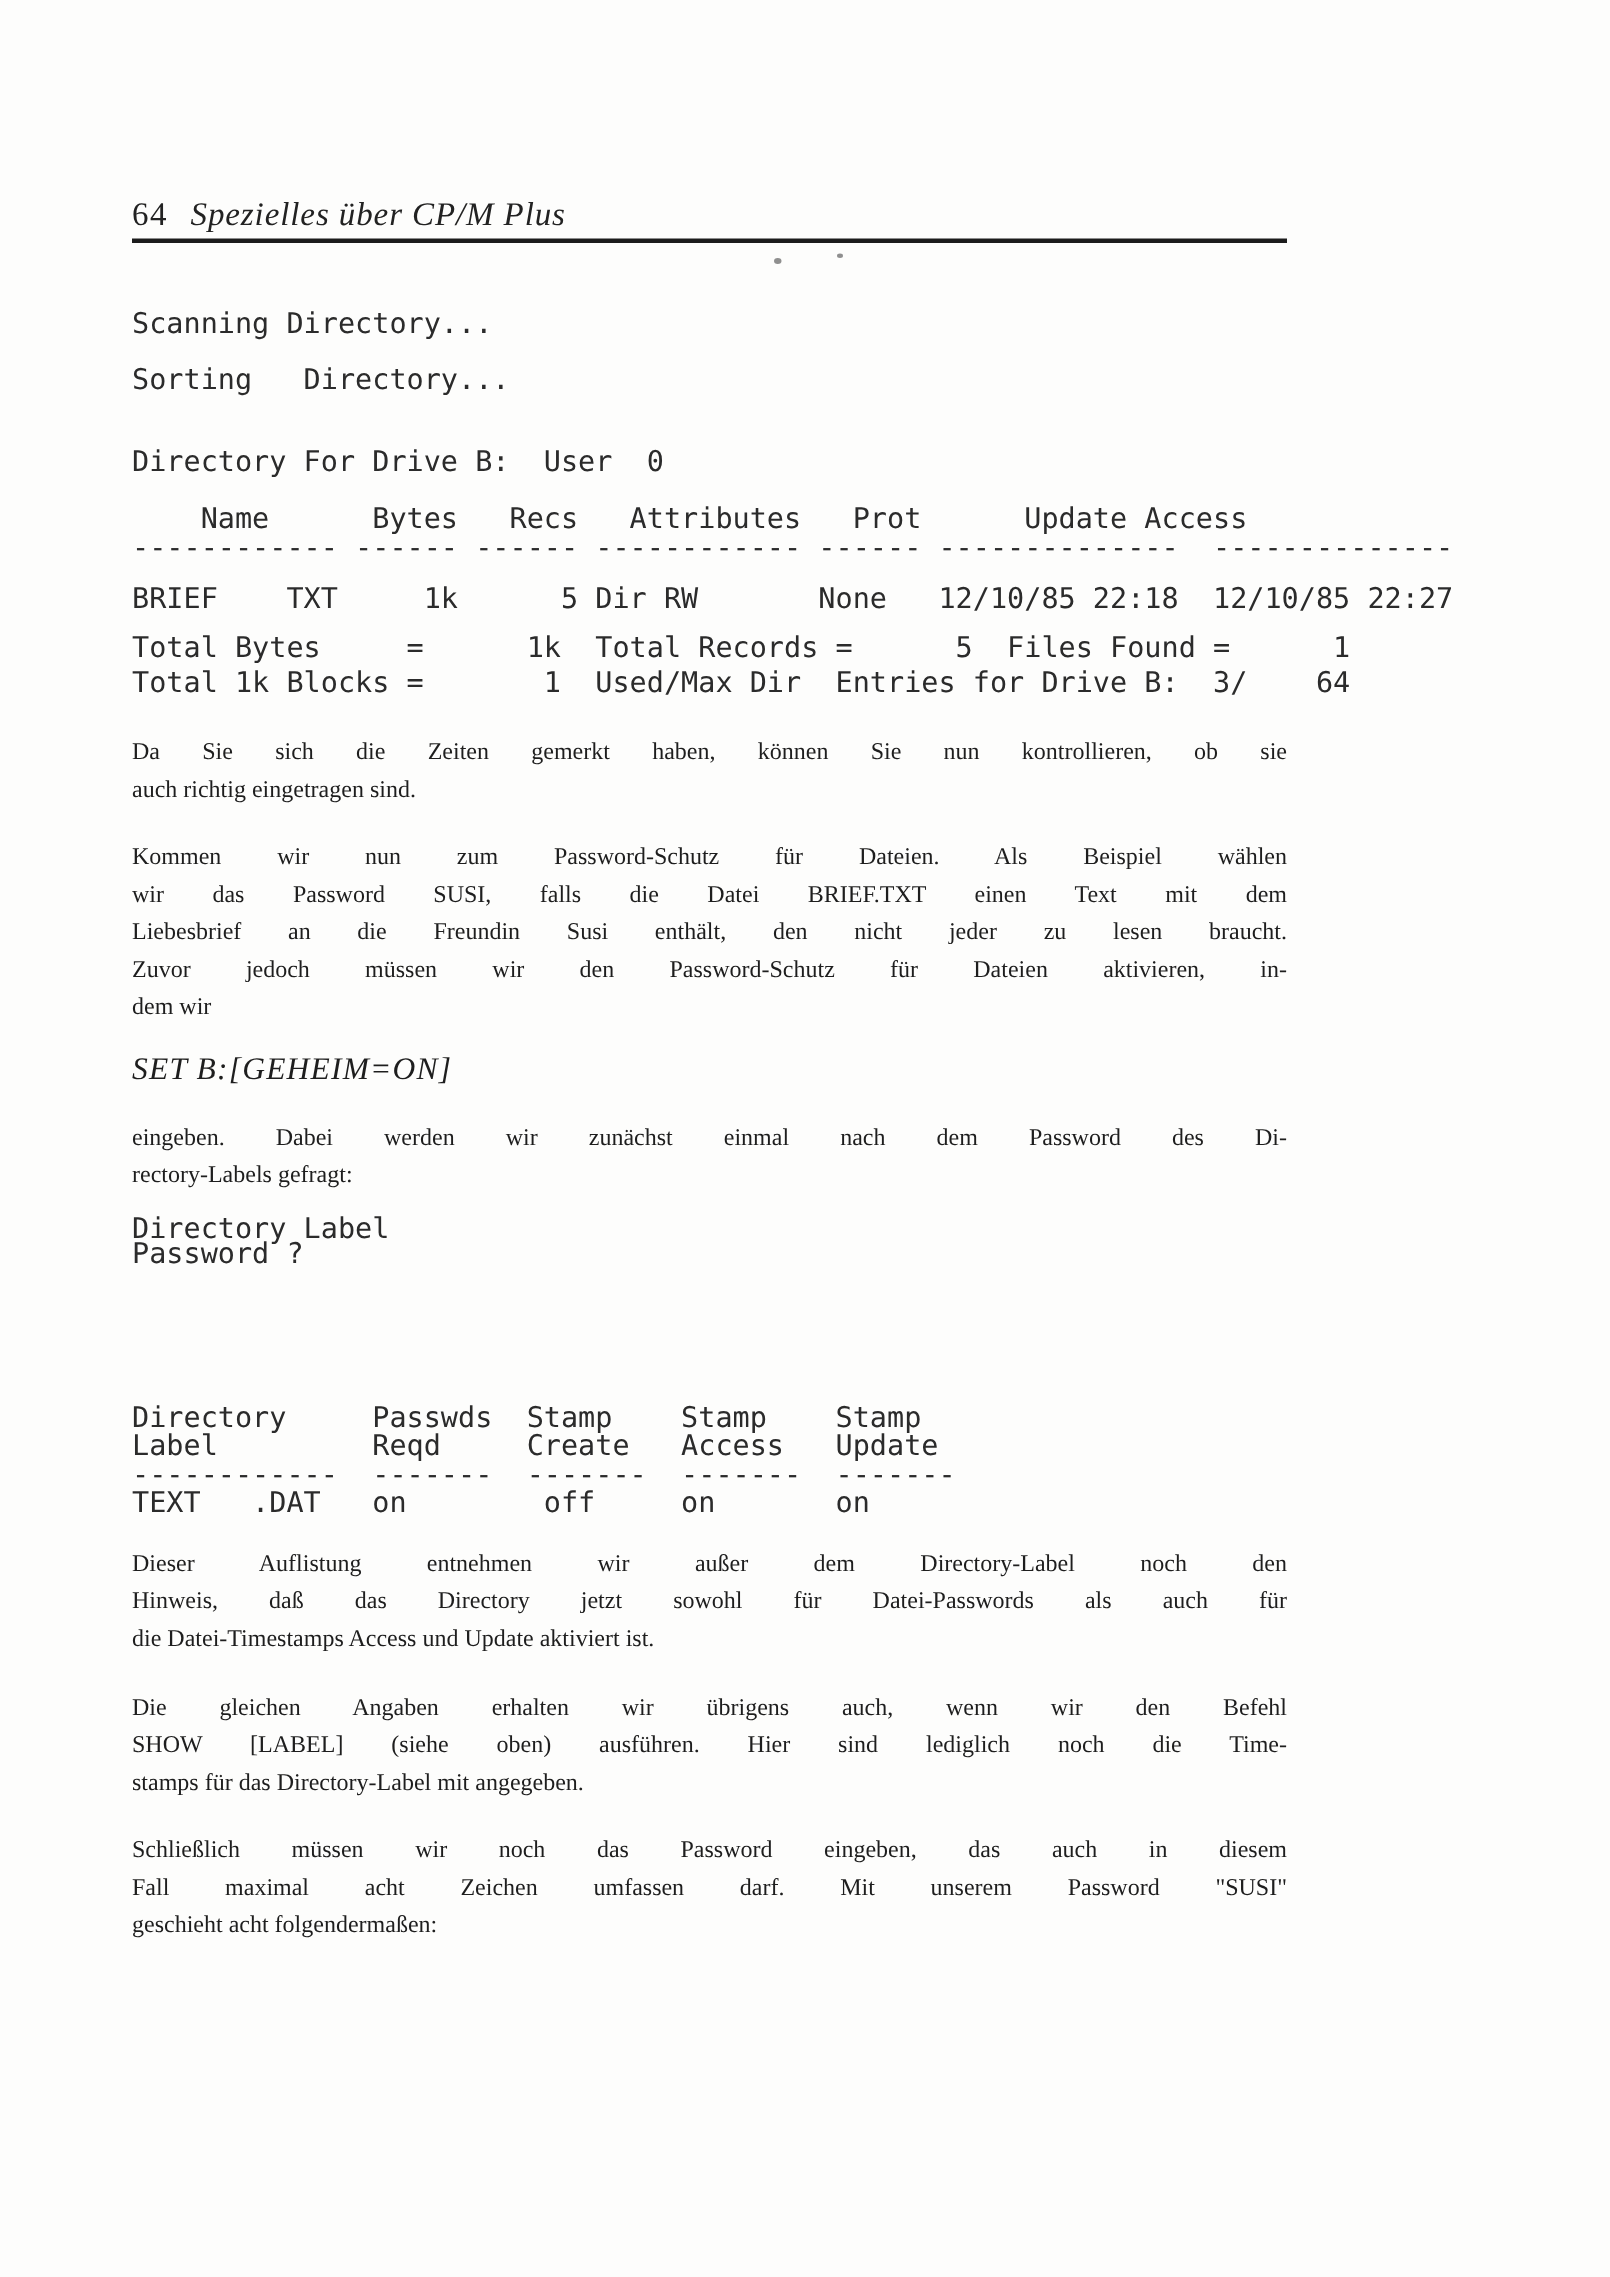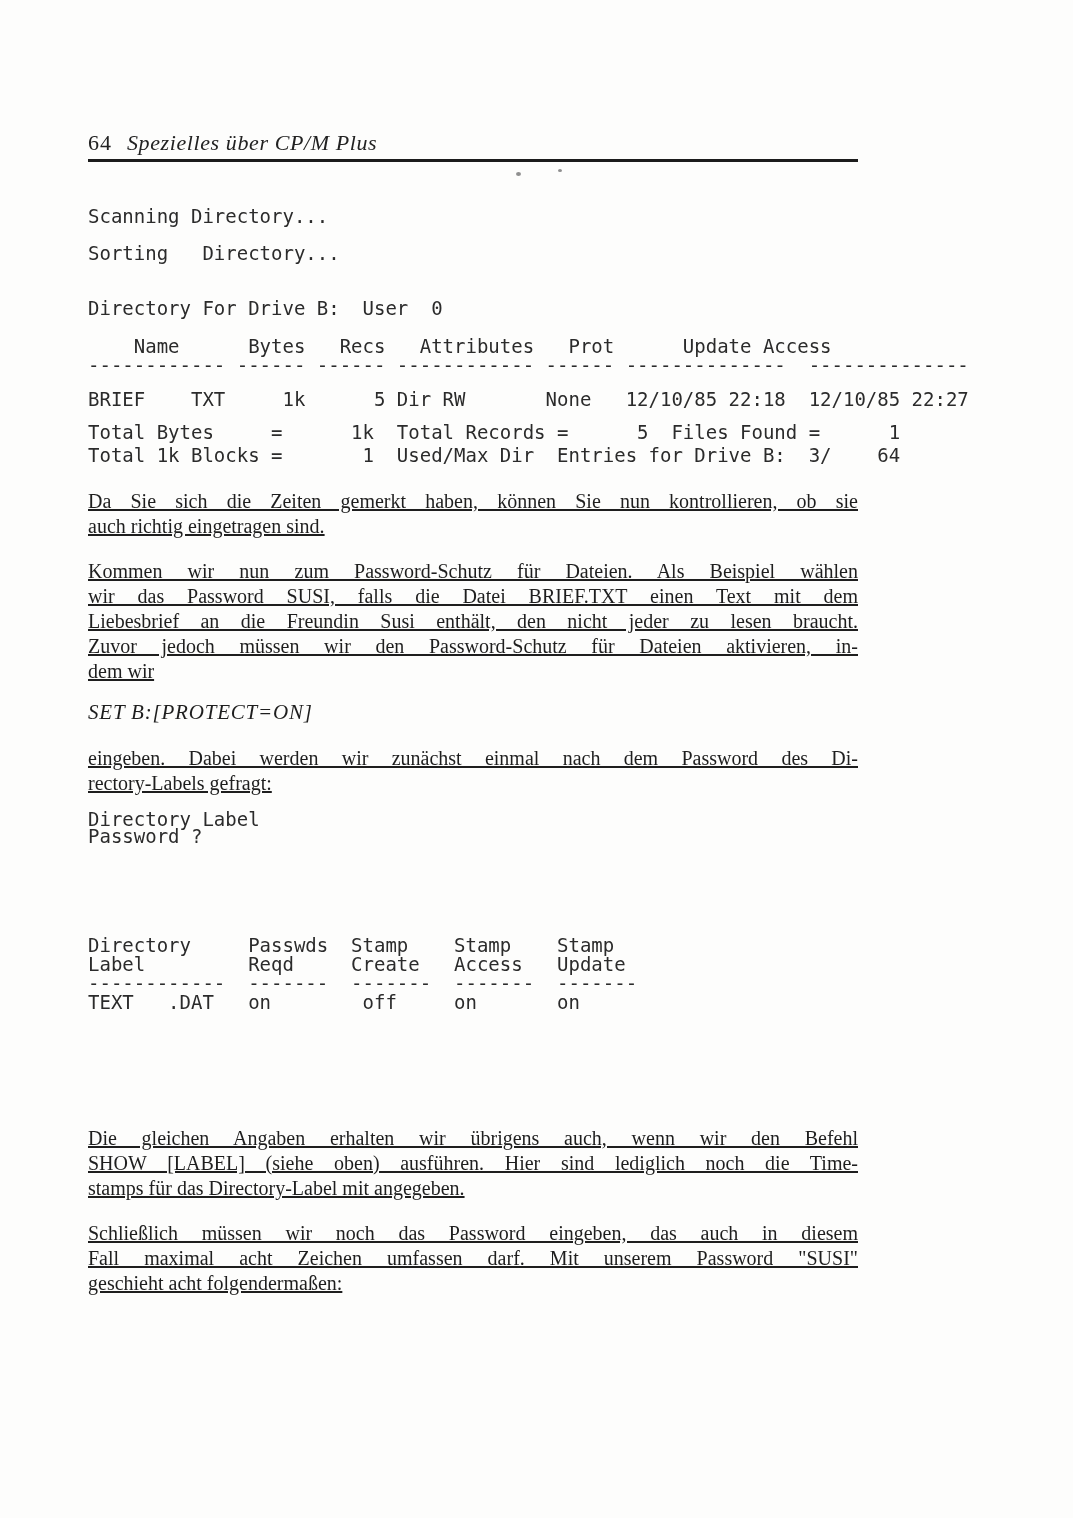--- a/index.html
+++ b/index.html
@@ -41,24 +41,23 @@
     line-height: 19px;
     color: #2b2b2b;
     white-space: pre;
   }
   pre.lh23 { line-height: 23px; text-align: center; }
   pre.lh17 { line-height: 17px; }
   .para {
     position: absolute;
     left: 88px;
     width: 770px;
-    font-size: 20px;
+    font-size: 16px;
     line-height: 25px;
     color: #1e1e1e;
-    text-decoration: underline;
   }
   .jl { text-align: justify; text-align-last: justify; }
   .jl.last { text-align-last: left; }
   .setcmd {
     position: absolute;
     left: 88px; top: 700px;
     font-size: 21px;
     font-style: italic;
     letter-spacing: 0.8px;
     color: #1e1e1e;
@@ -93,36 +92,41 @@
       <div class="jl last">auch richtig eingetragen sind.</div>
     </div>
   <div class="para" style="top:559px">
       <div class="jl">Kommen wir nun zum Password-Schutz für Dateien. Als Beispiel wählen</div>
       <div class="jl">wir das Password SUSI, falls die Datei BRIEF.TXT einen Text mit dem</div>
       <div class="jl">Liebesbrief an die Freundin Susi enthält, den nicht jeder zu lesen braucht.</div>
       <div class="jl">Zuvor jedoch müssen wir den Password-Schutz für Dateien aktivieren, in-</div>
       <div class="jl last">dem wir</div>
     </div>
 
-  <div class="setcmd">SET B:[PROTECT=ON]</div>
+  <div class="setcmd">SET B:[GEHEIM=ON]</div>
 
   <div class="para" style="top:746px">
       <div class="jl">eingeben. Dabei werden wir zunächst einmal nach dem Password des Di-</div>
       <div class="jl last">rectory-Labels gefragt:</div>
     </div>
 
   <pre class="mono lh17" style="top:811px">Directory Label
 Password ?</pre>
 
 
   <pre class="mono" style="top:936px">Directory     Passwds  Stamp    Stamp    Stamp
 Label         Reqd     Create   Access   Update
 ------------  -------  -------  -------  -------
 TEXT   .DAT   on        off     on       on</pre>
 
+  <div class="para" style="top:1030px">
+      <div class="jl">Dieser Auflistung entnehmen wir außer dem Directory-Label noch den</div>
+      <div class="jl">Hinweis, daß das Directory jetzt sowohl für Datei-Passwords als auch für</div>
+      <div class="jl last">die Datei-Timestamps Access und Update aktiviert ist.</div>
+    </div>
   <div class="para" style="top:1126px">
       <div class="jl">Die gleichen Angaben erhalten wir übrigens auch, wenn wir den Befehl</div>
       <div class="jl">SHOW [LABEL] (siehe oben) ausführen. Hier sind lediglich noch die Time-</div>
       <div class="jl last">stamps für das Directory-Label mit angegeben.</div>
     </div>
   <div class="para" style="top:1221px">
       <div class="jl">Schließlich müssen wir noch das Password eingeben, das auch in diesem</div>
       <div class="jl">Fall maximal acht Zeichen umfassen darf. Mit unserem Password "SUSI"</div>
       <div class="jl last">geschieht acht folgendermaßen:</div>
     </div>

